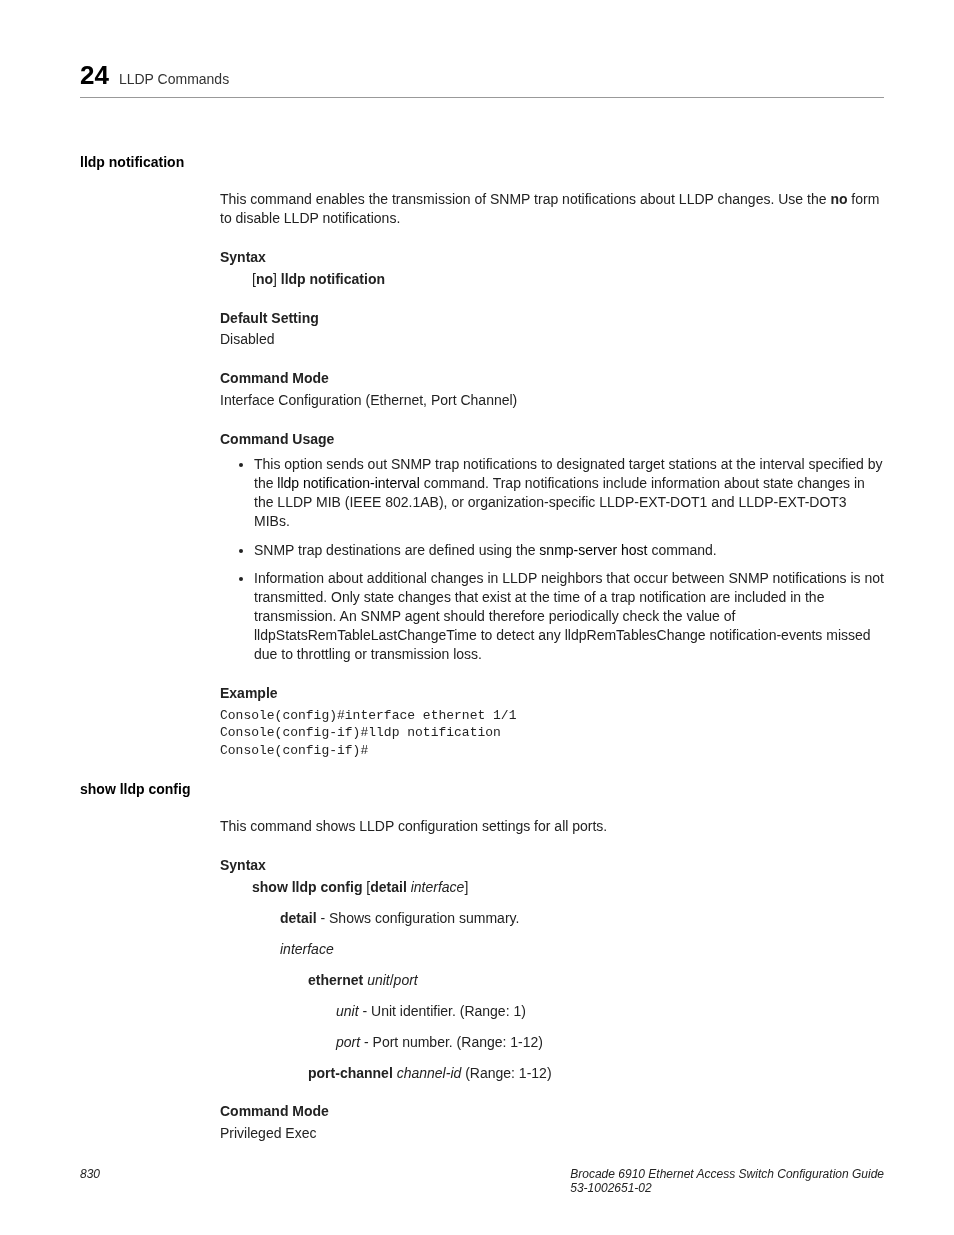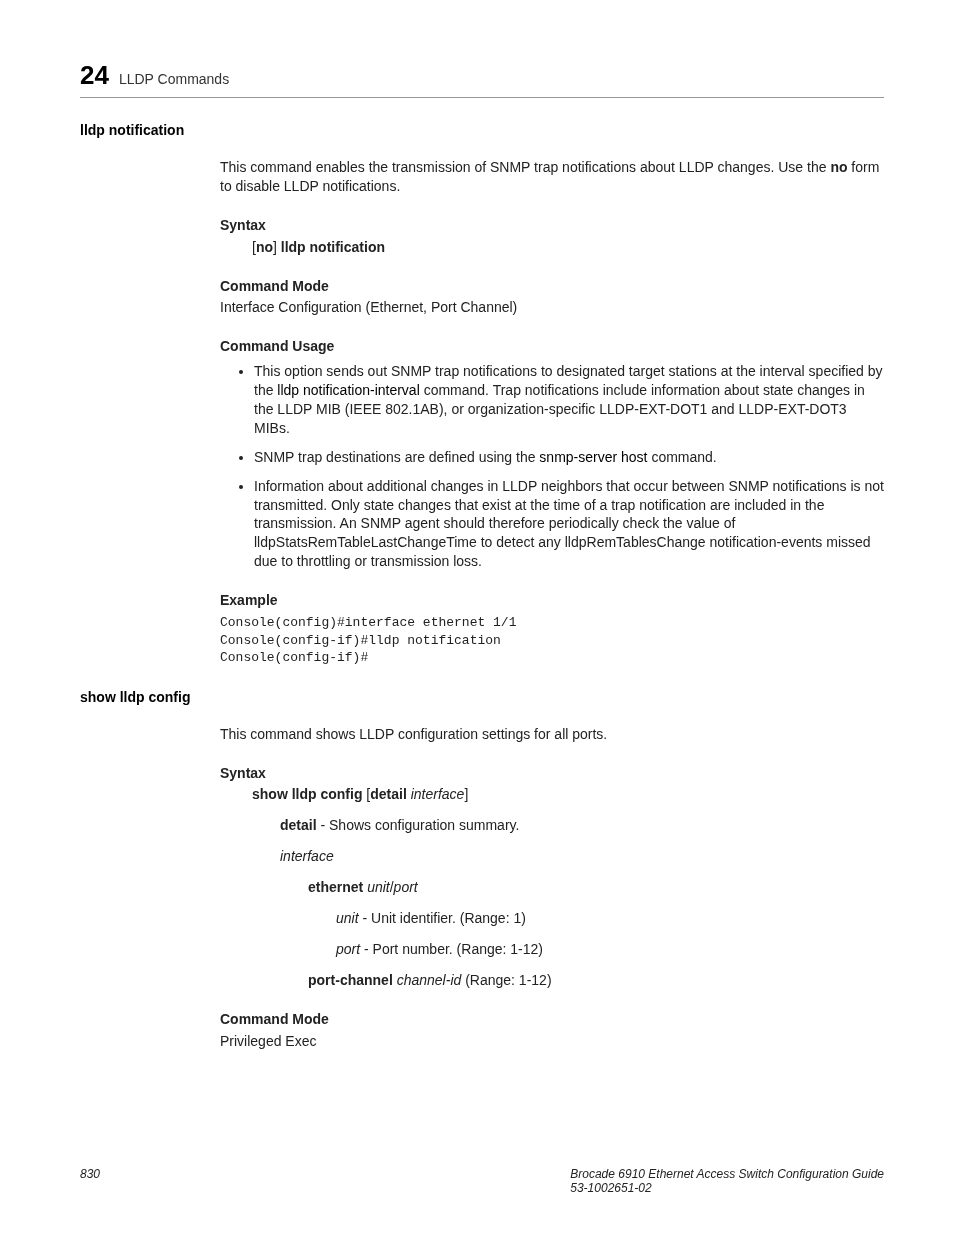--- a/index.html
+++ b/index.html
@@ -18,21 +18,21 @@
     padding: 60px 70px 40px 80px;
     position: relative;
     height: 100%;
     box-sizing: border-box;
   }
   .header-row {
     display: flex;
     align-items: baseline;
     border-bottom: 1px solid #999;
     padding-bottom: 6px;
-    margin-bottom: 24px;
+    margin-bottom: 56px;
   }
   .chapter-num {
     font-size: 26px;
     font-weight: bold;
     margin-right: 10px;
   }
   .chapter-title {
     font-size: 14px;
     color: #333;
   }
@@ -104,20 +104,24 @@
     <span>This command enables the transmission of SNMP trap notifications about LLDP changes. Use the </span><span class="bold">no</span><span> form to disable LLDP notifications.</span>
   </div>
 
   <div class="content-block">
     <div class="section-heading">Syntax</div>
     <div class="indent-1">
       <span>[</span><span class="bold">no</span><span>] </span><span class="bold">lldp notification</span>
     </div>
   </div>
 
+  <div class="content-block">
+    <div class="section-heading">Default Setting</div>
+    <div>Disabled</div>
+  </div>
 
   <div class="content-block">
     <div class="section-heading">Command Mode</div>
     <div>Interface Configuration (Ethernet, Port Channel)</div>
   </div>
 
   <div class="content-block">
     <div class="section-heading">Command Usage</div>
     <ul class="bullets">
       <li>

